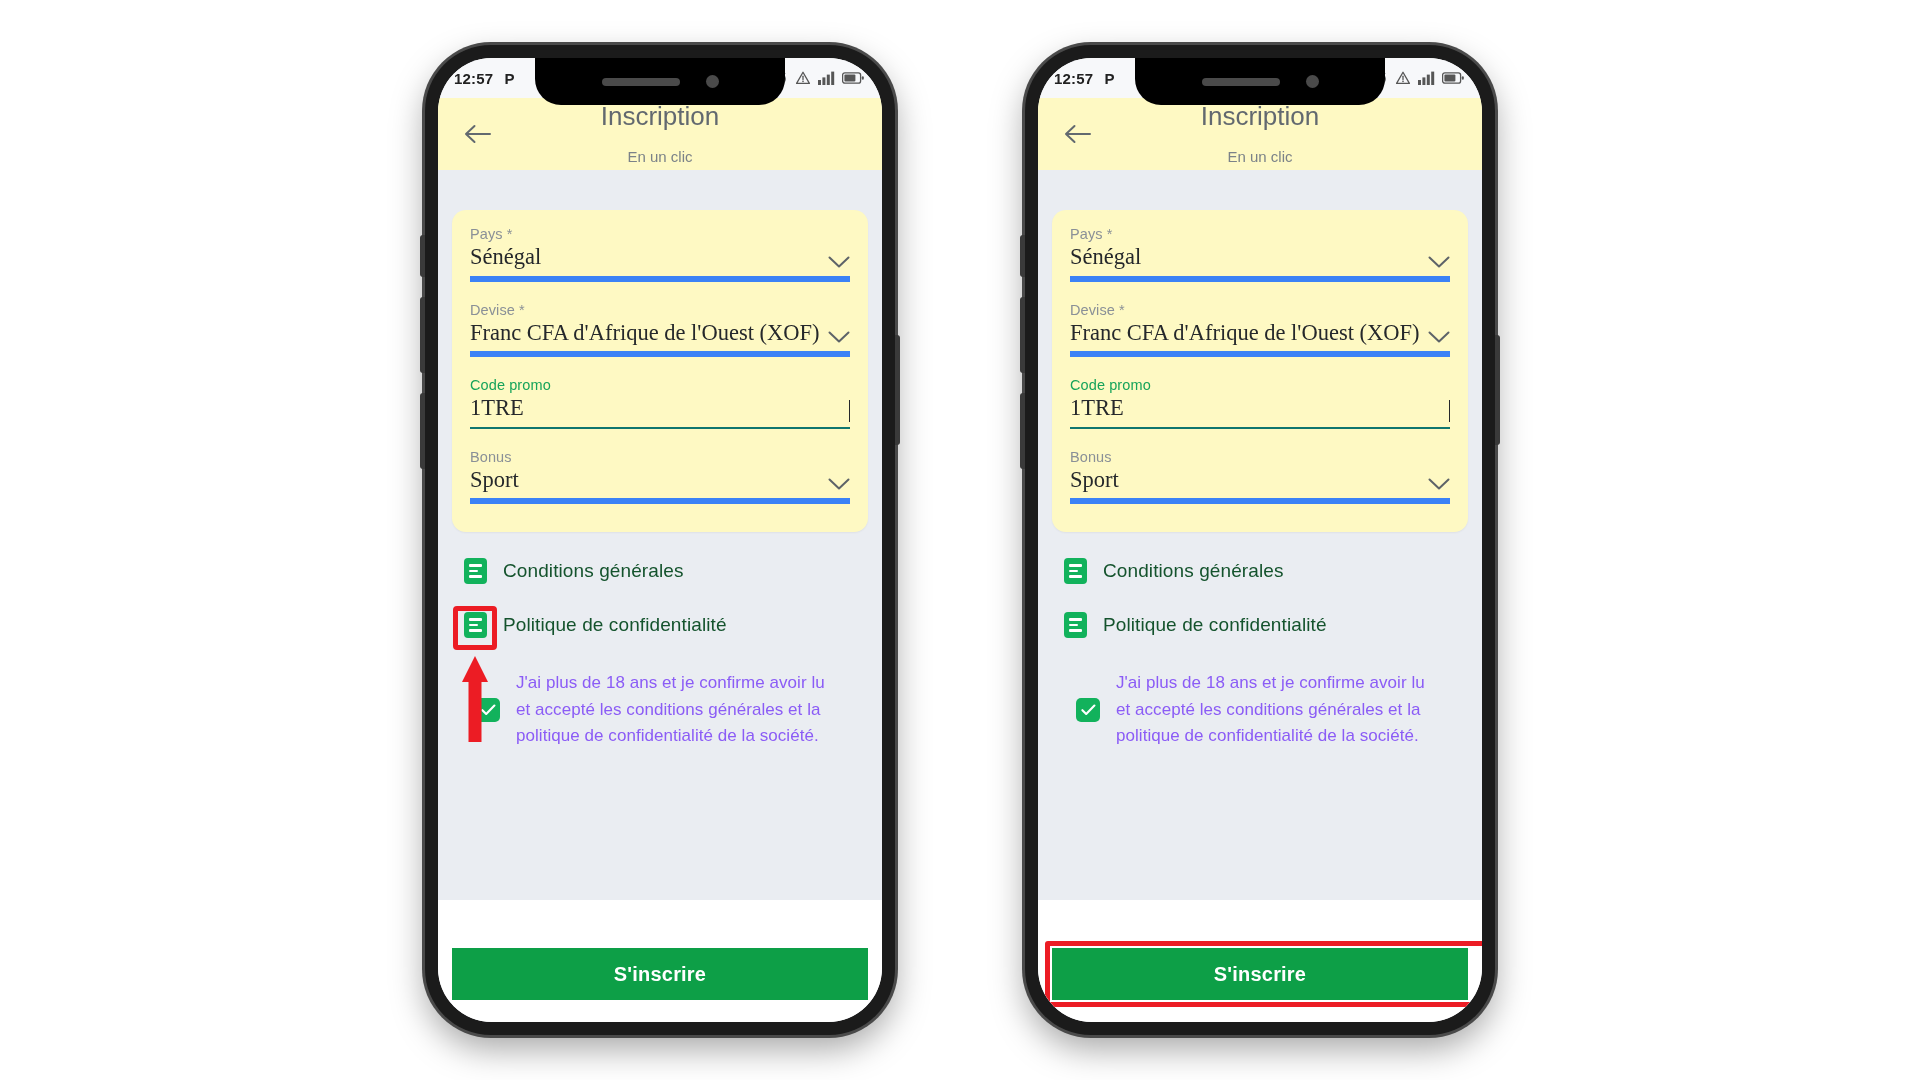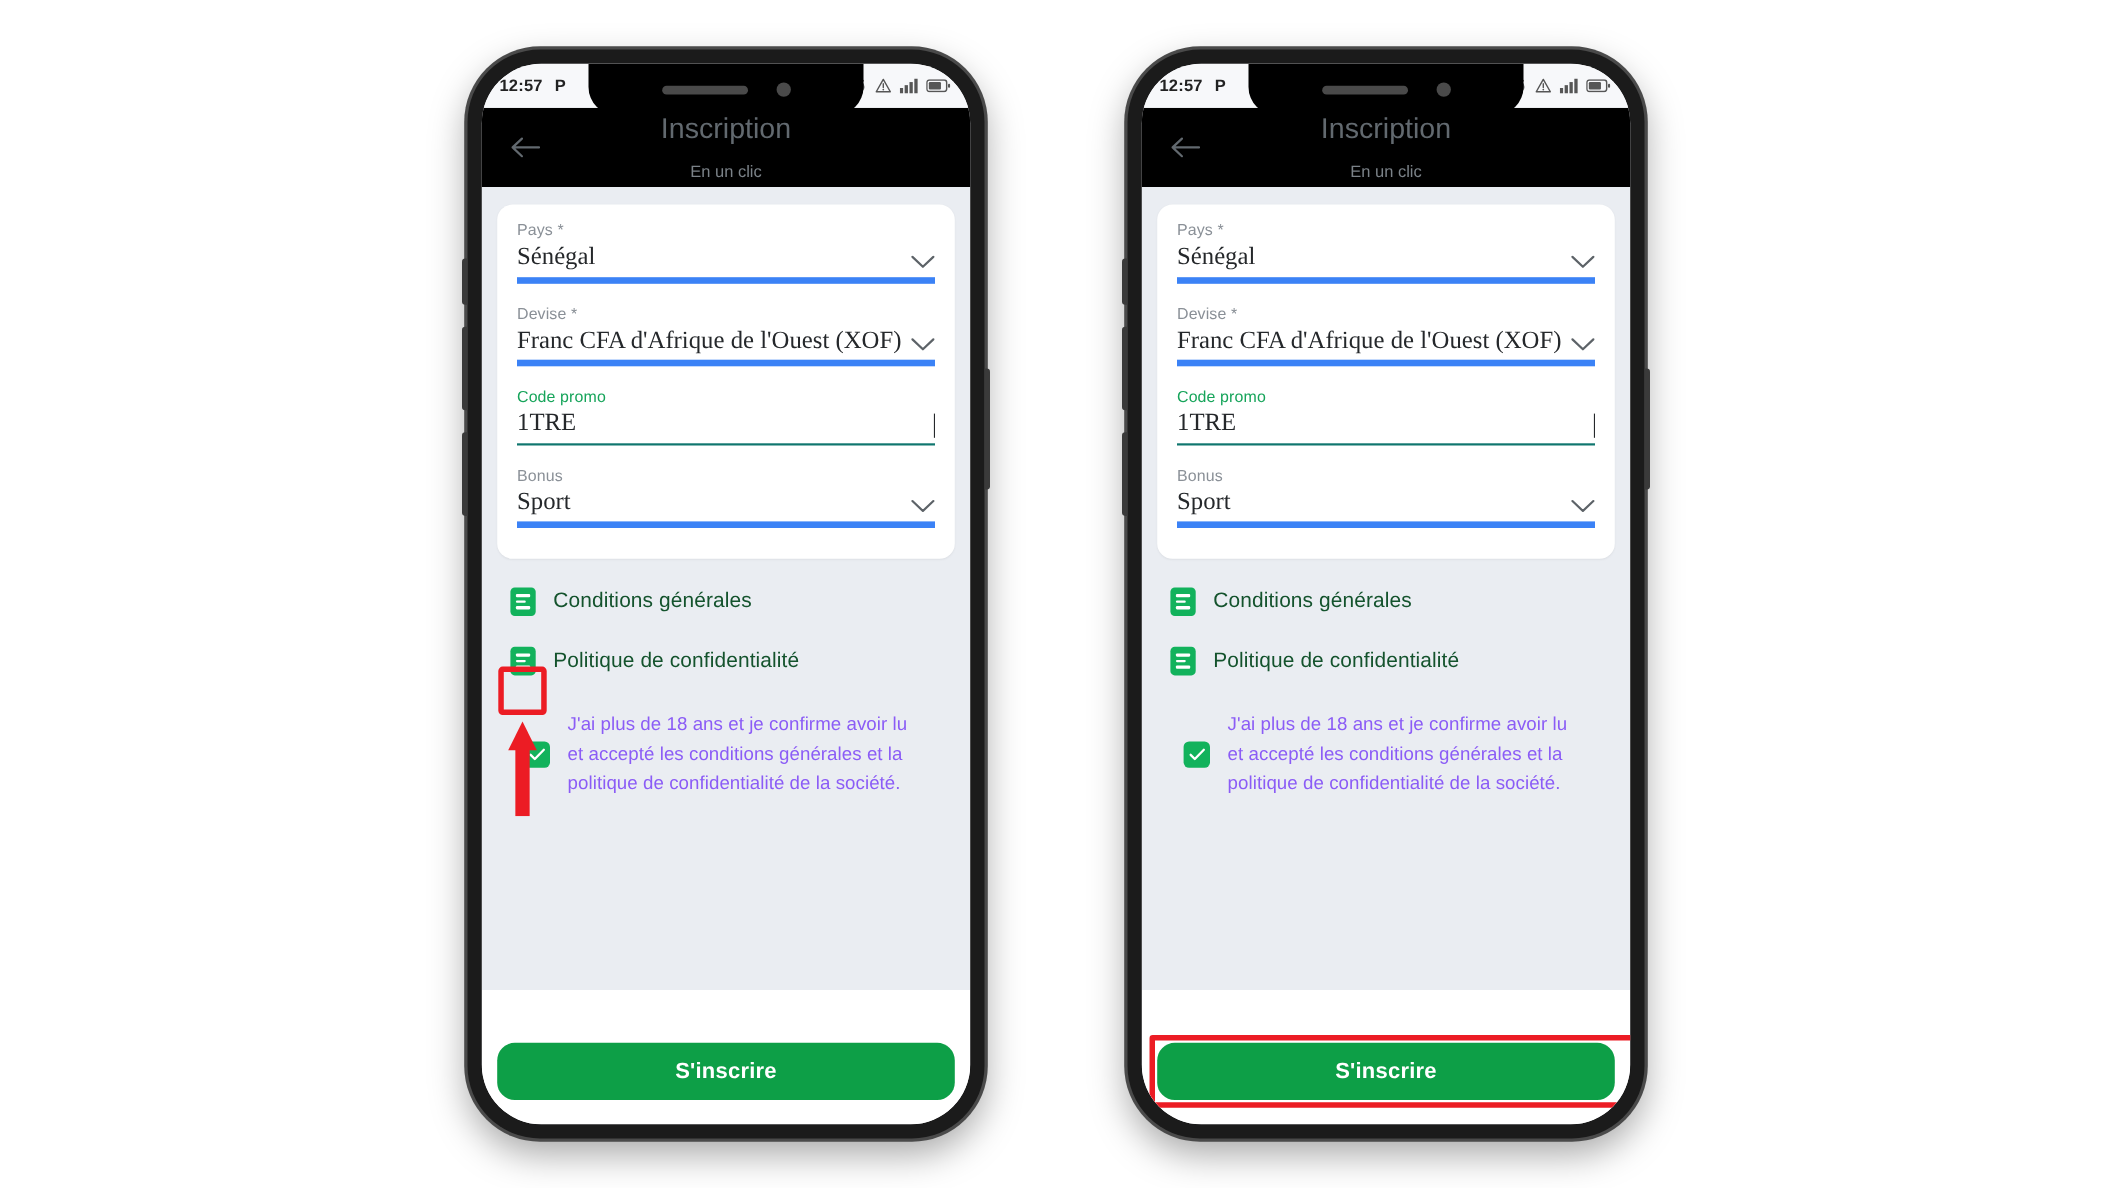--- a/index.html
+++ b/index.html
@@ -90,21 +90,21 @@
   .sb-left { display: flex; align-items: center; gap: 11px; }
   .sb-time { font-weight: 600; letter-spacing: .2px; }
   .sb-p { font-weight: 700; font-size: 15px; }
   .sb-right { display: flex; align-items: center; gap: 7px; opacity: .82; }
   .sb-ico { display: block; }
 
   
   .appbar {
     flex: none;
     height: 72px;
-    background: #000000;
+    background: #fef9c3;
     display: flex;
     align-items: center;
     padding: 0 20px;
     position: relative;
   }
   .back-arrow {
     width: 40px; height: 40px;
     display: flex; align-items: center; justify-content: center;
     cursor: pointer;
     z-index: 5;
@@ -128,24 +128,25 @@
   }
 
   
   .body {
     flex: 1;
     background: #eaedf2;
     padding: 16px 14px 0 14px;
     overflow: hidden;
   }
   .card {
-    background: #ffffff;
+    background: #fef9c3;
     border-radius: 14px;
     padding: 16px 18px 8px 18px;
     box-shadow: 0 1px 2px rgba(0,0,0,.05);
+    margin-top: 24px;
   }
   .field { padding-bottom: 14px; margin-bottom: 6px; }
   .field-label {
     font-size: 14.5px;
     color: #8a9097;
     margin-bottom: 2px;
     letter-spacing: .1px;
   }
   .field-label.accent { color: #16a45a; }
   .field-row {
@@ -235,21 +236,21 @@
   .footer {
     flex: none;
     background: #ffffff;
     padding: 12px 14px 22px 14px;
   }
   .submit-btn {
     width: 100%;
     height: 52px;
     background: #0d9f47;
     border: none;
-    border-radius: 16px;
+    border-radius: 0;
     color: #fff;
     font-size: 20px;
     font-weight: 700;
     letter-spacing: .2px;
     cursor: pointer;
     font-family: "Liberation Sans", sans-serif;
     margin-top: 36px;
   }
 
   

